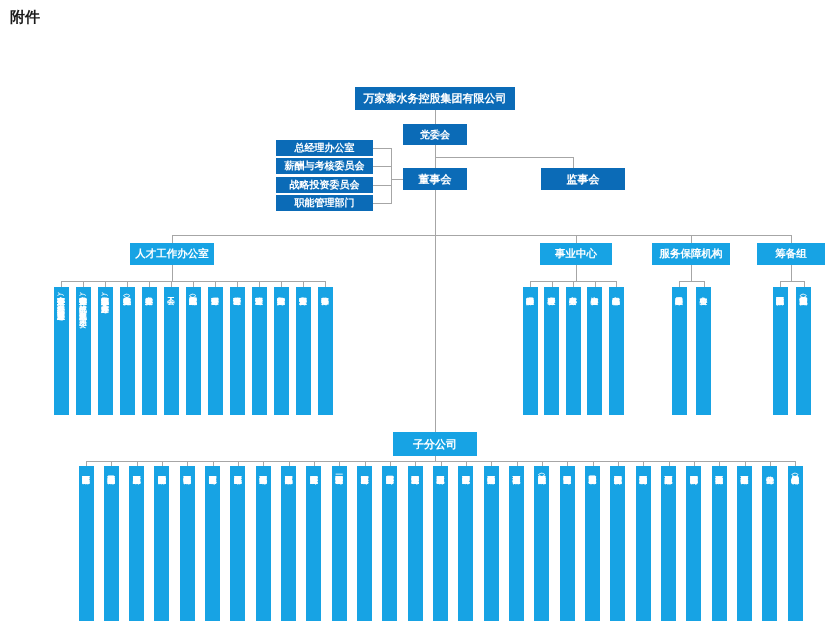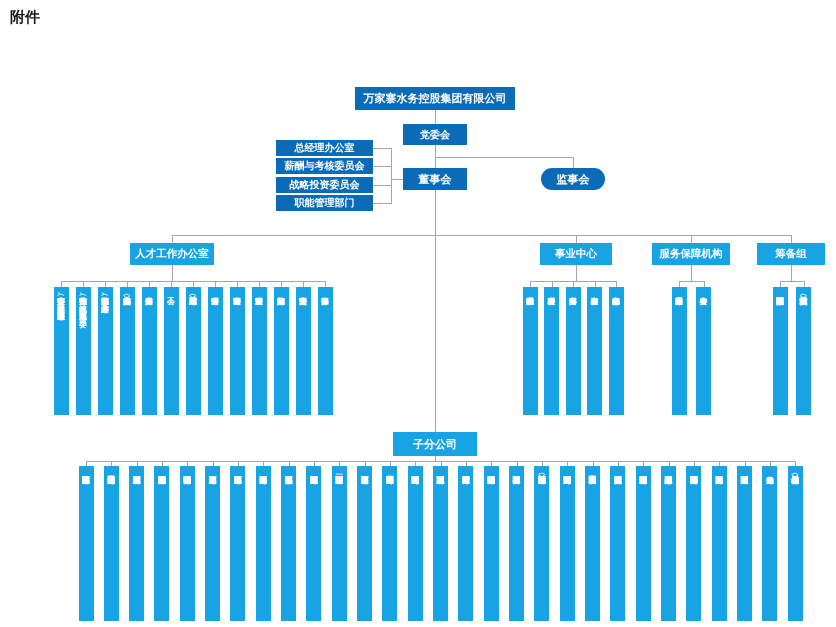--- a/index.html
+++ b/index.html
@@ -51,21 +51,21 @@
   <div class="box dark" style="left:276px;top:195px;width:97px;height:16px;font-size:10px;">职能管理部门</div>
 
   <div class="line" style="left:373px;top:148px;width:18px;height:1px;"></div>
   <div class="line" style="left:373px;top:166px;width:18px;height:1px;"></div>
   <div class="line" style="left:373px;top:185px;width:18px;height:1px;"></div>
   <div class="line" style="left:373px;top:203px;width:18px;height:1px;"></div>
   <div class="line" style="left:391px;top:148px;width:1px;height:56px;"></div>
   <div class="line" style="left:391px;top:179px;width:12px;height:1px;"></div>
 
   <div class="box dark" style="left:403px;top:168px;width:64px;height:22px;font-size:11px;">董事会</div>
-  <div class="box dark" style="left:541px;top:168px;width:64px;height:22px;font-size:11px;border-radius:11px;">监事会</div>
+  <div class="box dark" style="left:541px;top:168px;width:84px;height:22px;font-size:11px;">监事会</div>
 
   <div class="line" style="left:435px;top:190px;width:1px;height:242px;"></div>
 
   <div class="line" style="left:172px;top:235px;width:619px;height:1px;"></div>
   <div class="line" style="left:172px;top:235px;width:1px;height:8px;"></div>
   <div class="line" style="left:576px;top:235px;width:1px;height:8px;"></div>
   <div class="line" style="left:691px;top:235px;width:1px;height:8px;"></div>
   <div class="line" style="left:791px;top:235px;width:1px;height:8px;"></div>
 
   <div class="box light" style="left:130px;top:243px;width:84px;height:22px;font-size:10.5px;">人才工作办公室</div>

